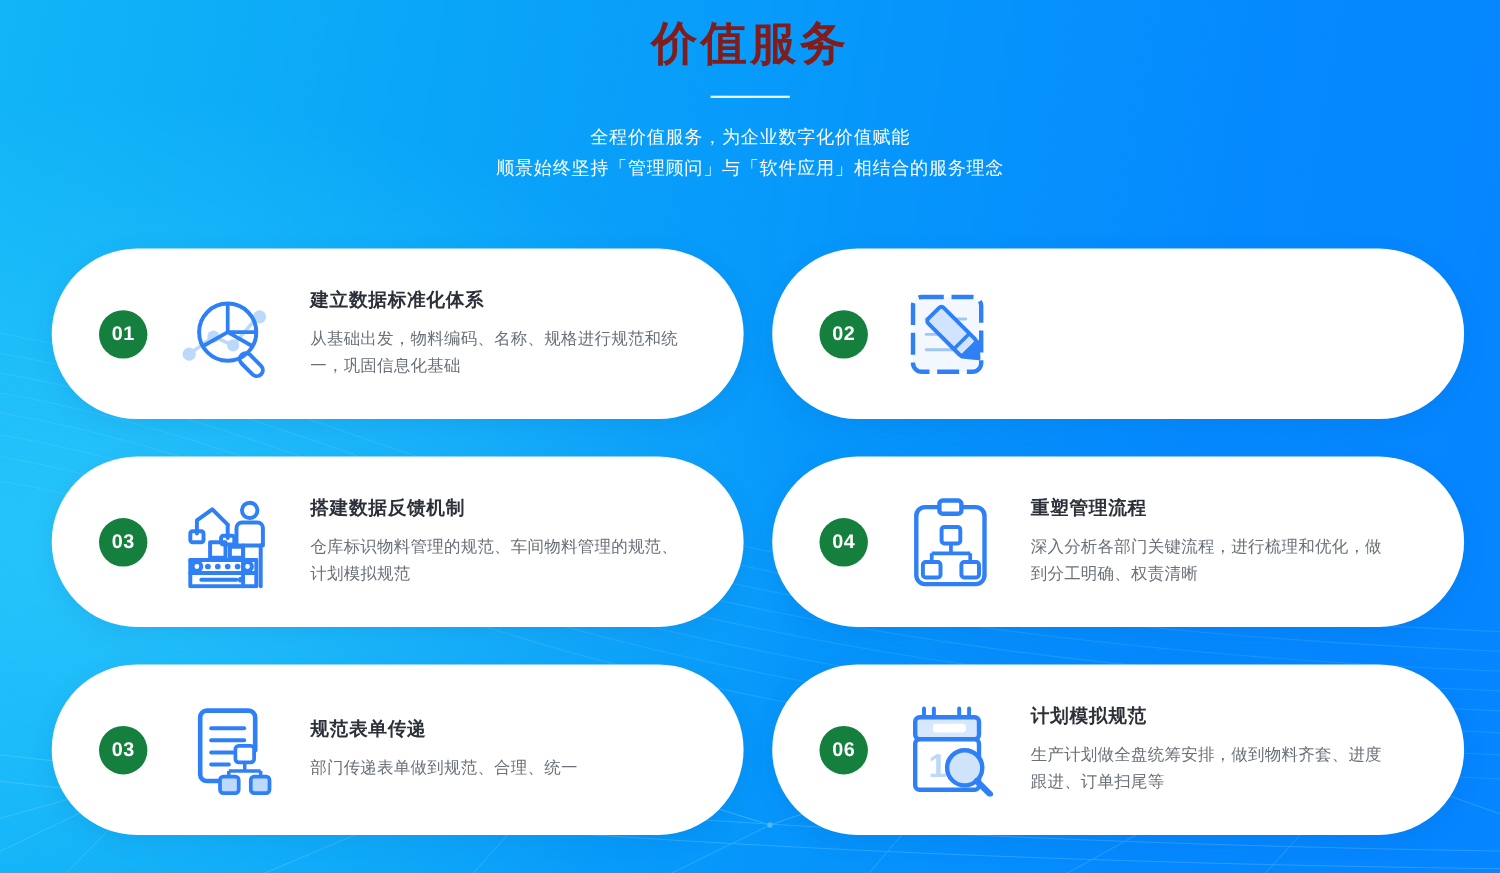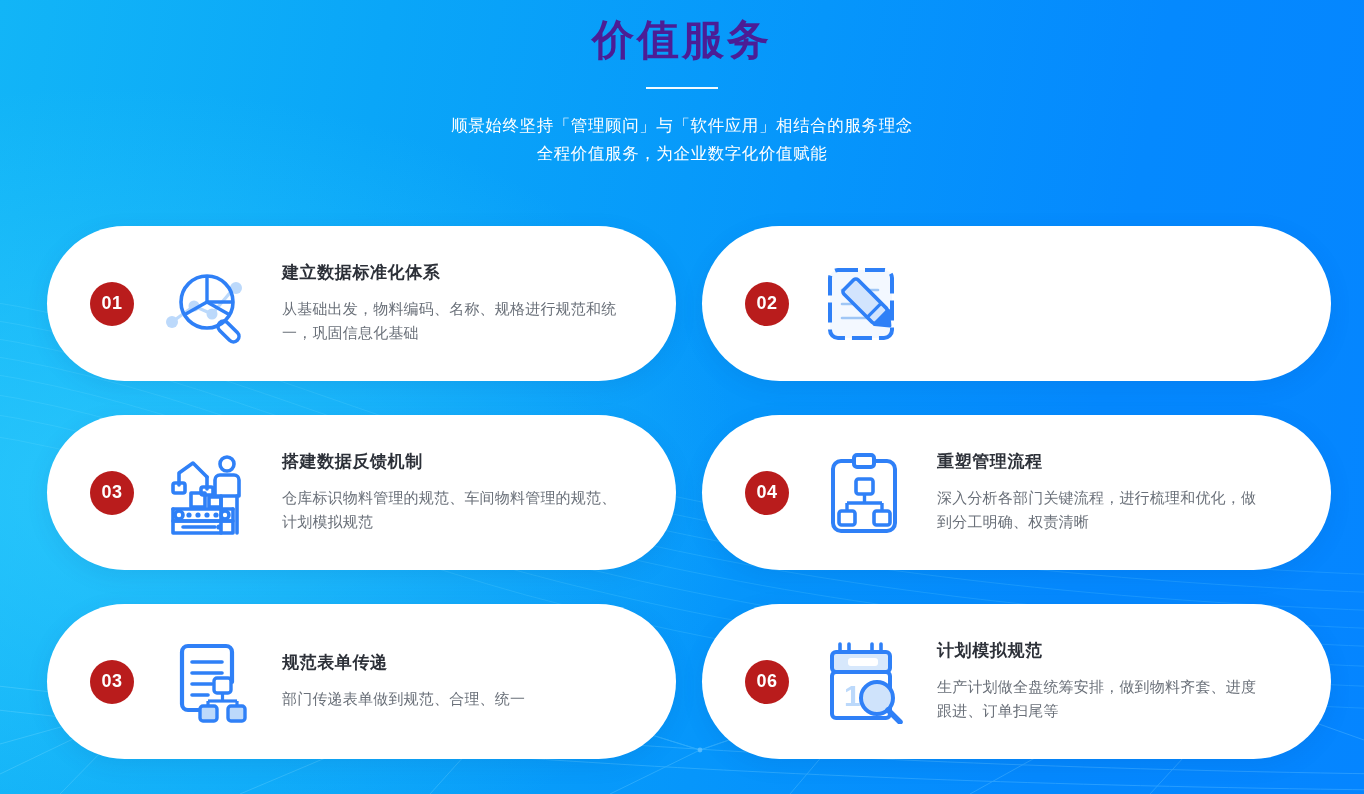--- a/index.html
+++ b/index.html
@@ -17,21 +17,21 @@
     z-index:0;
   }
   .bg-waves { position:absolute; inset:0; z-index:1; pointer-events:none; opacity:0.55; }
   .bg-net { position:absolute; left:0; right:0; bottom:0; height:170px; z-index:1; pointer-events:none; opacity:0.45; }
 
   .page { position:relative; z-index:3; width:1364px; height:794px; }
 
   
   .header { text-align:center; padding-top:14px; }
   .page-title {
-    color:#4c1d95;
+    color:#7f1d1d;
     font-size:42px;
     font-weight:700;
     letter-spacing:3px;
     line-height:1.25;
   }
   .title-divider {
     width:72px; height:2px;
     background:#ffffff;
     margin:20px auto 0;
     opacity:0.95;
@@ -61,21 +61,21 @@
     border-radius:78px;
     display:flex;
     align-items:center;
     padding:0 30px 0 24px;
     box-shadow:0 6px 22px rgba(0,60,140,0.10);
   }
   .badge {
     flex:0 0 auto;
     width:44px; height:44px;
     border-radius:50%;
-    background:#b91c1c;
+    background:#15803d;
     color:#ffffff;
     display:flex; align-items:center; justify-content:center;
     font-size:18px; font-weight:700;
     letter-spacing:0.5px;
     margin-left:19px;
   }
   .icon-wrap {
     flex:0 0 auto;
     width:104px; height:92px;
     margin-left:24px;
@@ -136,22 +136,22 @@
     <circle cx="1240" cy="72" r="2.4"></circle>
   </g>
 </svg>
 
 <div class="page">
 
   <div class="header">
     <h1 class="page-title">价值服务</h1>
     <div class="title-divider"></div>
     <div class="subtitle">
+      <div>全程价值服务，为企业数字化价值赋能</div>
       <div>顺景始终坚持「管理顾问」与「软件应用」相结合的服务理念</div>
-      <div>全程价值服务，为企业数字化价值赋能</div>
     </div>
   </div>
 
   <div class="grid">
 
     <div class="card">
       <div class="badge">01</div>
       <div class="icon-wrap">
         <svg width="92" height="84" viewBox="0 0 92 84">
           <g fill="none" stroke="#bcd9fb" stroke-width="3.2" stroke-linecap="round">

